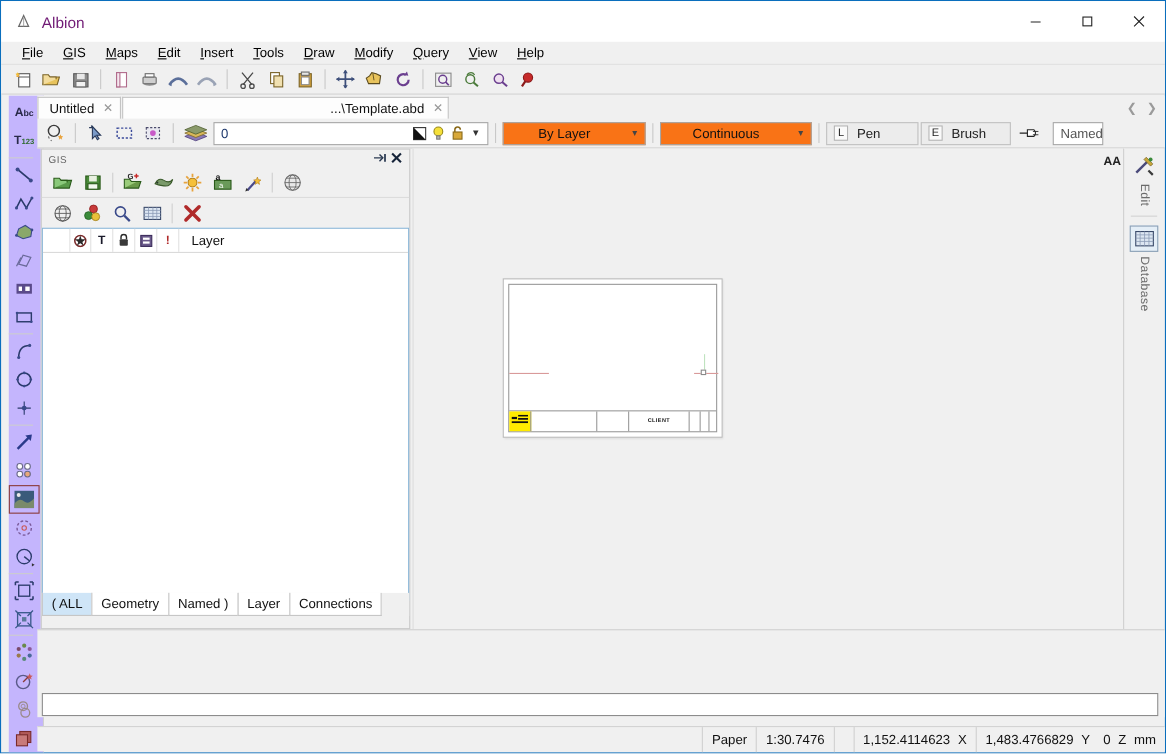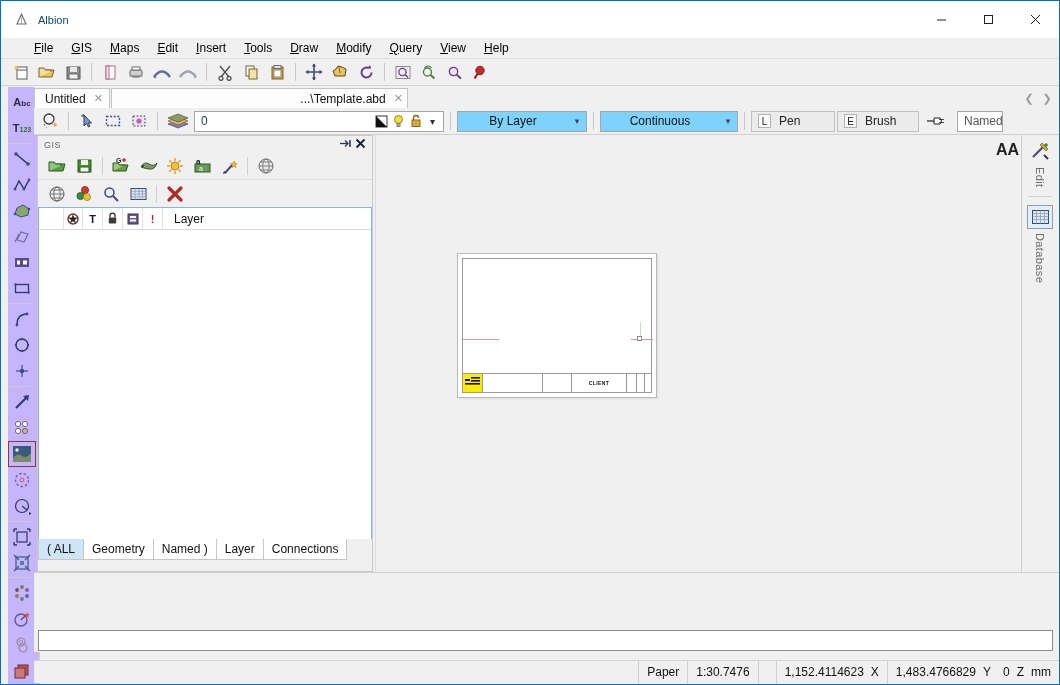--- a/index.html
+++ b/index.html
@@ -24,39 +24,39 @@
     background: #ffffff;
     display: flex; align-items: center;
     position: relative;
   }
   .titlebar .app-icon {
     margin-left: 12px; width: 16px; height: 16px;
     display: flex; align-items: center; justify-content: center;
   }
   .titlebar .app-title {
     margin-left: 9px;
-    font-size: 11px;
-    color: #0c4a6e;
+    font-size: 14px;
+    color: #701a75;
   }
   .wincontrols {
     position: absolute; right: 0; top: 0;
     height: 37px; display: flex;
   }
   .wincontrols div {
     width: 47px; height: 37px;
     display: flex; align-items: center; justify-content: center;
     font-size: 13px; color: #222;
   }
 
   
   .menubar {
     height: 21px;
     background: #f0f0f0;
     display: flex; align-items: center;
-    padding-left: 24px;
+    padding-left: 10px;
     border-bottom: 1px solid #dedede;
   }
   .menubar .mi {
     font-size: 12px; color: #000;
     padding: 2px 9px;
     cursor: default;
   }
   .menubar .mi u { text-decoration: underline; }
 
   
@@ -134,21 +134,21 @@
     width: 250px; height: 21px;
     background: #fff; border: 1px solid #a6a6a6;
     display: flex; align-items: center;
     padding: 0 2px 0 6px;
     font-size: 12px; color: #203a6e;
   }
   .layerbox .lname { flex: 1; }
   .layerbox .li { width: 17px; height: 17px; display:flex; align-items:center; justify-content:center; }
   .combo {
     height: 21px;
-    background: #7dd3fc; border: 1px solid #a6a6a6;
+    background: #f97316; border: 1px solid #a6a6a6;
     display: flex; align-items: center; justify-content: center;
     font-size: 12px; color: #111;
     position: relative;
   }
   .combo .cv { flex: 1; text-align: center; }
   .combo .carrow { width: 18px; text-align: center; color: #444; font-size: 9px; }
   .penbtn {
     height: 21px; background: #ececec; border: 1px solid #c0c0c0;
     display: flex; align-items: center; gap: 8px;
     padding: 0 12px 0 6px;
@@ -283,21 +283,21 @@
   .rp-ico { width: 26px; height: 24px; display: flex; align-items: center; justify-content: center; }
   .rp-ico.sel { border: 1px solid #8a9fb5; background: #e4eef7; }
   .rp-lbl {
     writing-mode: vertical-rl;
     font-size: 11px; color: #6b6b6b;
     margin-top: 4px; letter-spacing: .4px;
   }
   .rp-sep { width: 24px; height: 1px; background: #d2d2d2; margin: 8px 0; }
   .aaicon {
     position: absolute; right: 39px; top: 6px;
-    font-size: 16px; font-weight: bold; color: #222;
+    font-size: 11px; font-weight: bold; color: #222;
   }
 
   
   .bottomarea {
     position: absolute; left: 33px; top: 571px;
     width: 1025px; height: 80px;
     background: #f0f0f0;
     border-top: 1px solid #d0d0d0;
   }
   .cmdline {

